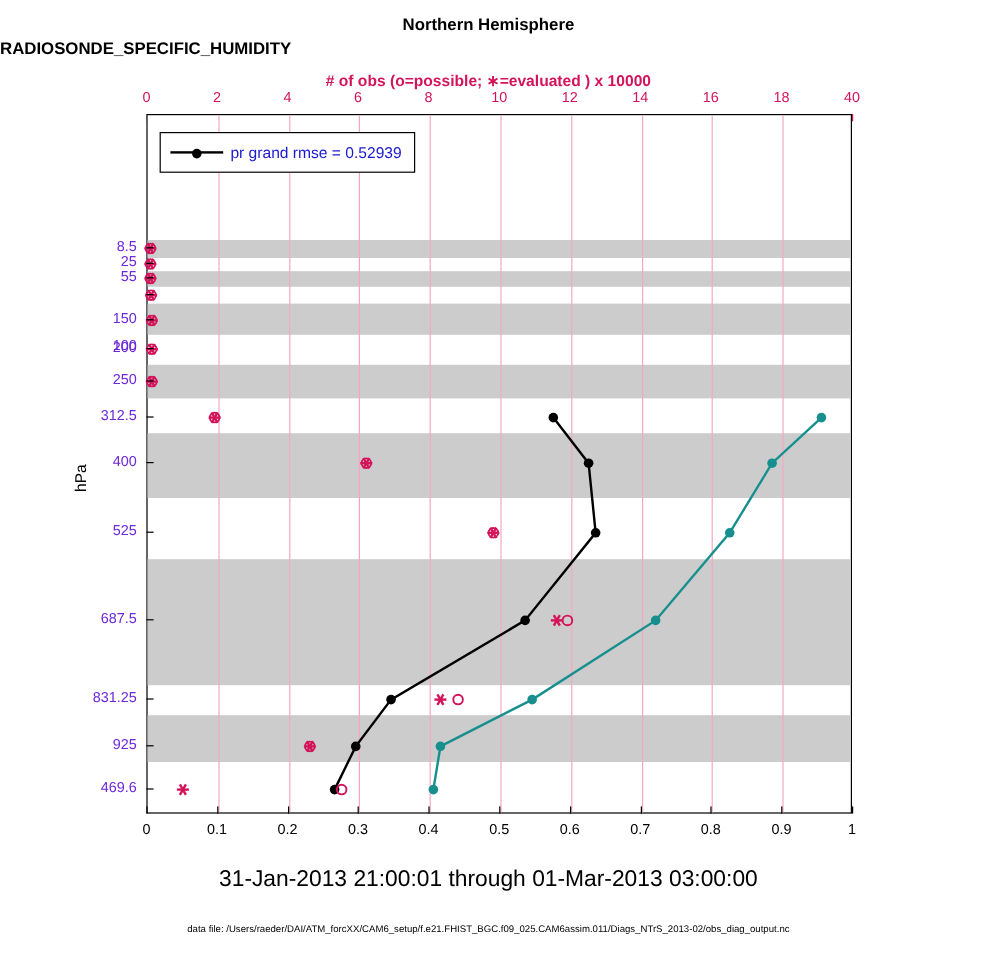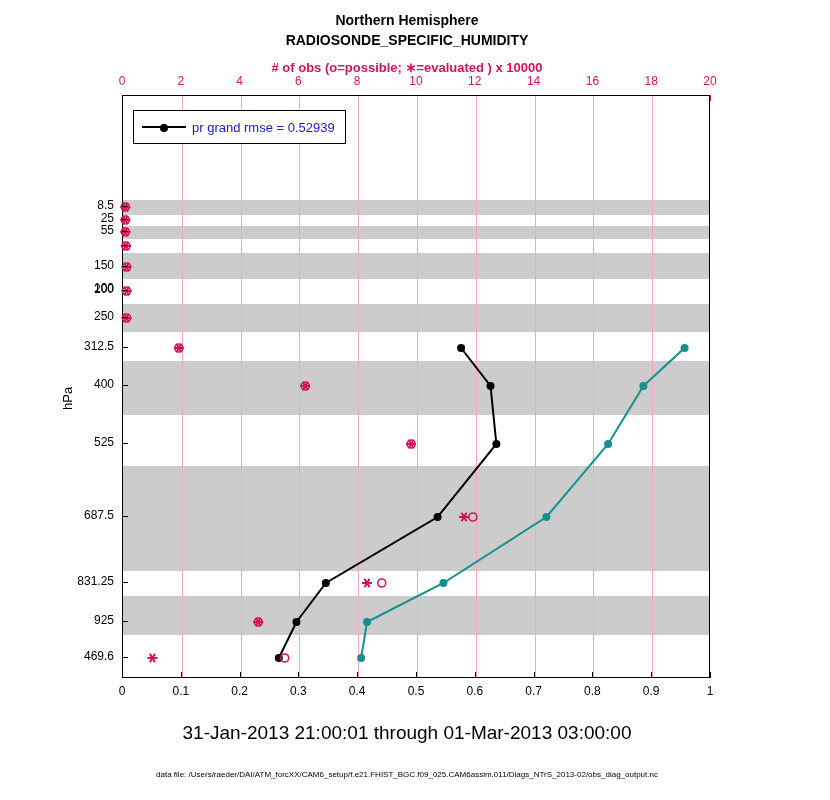--- a/index.html
+++ b/index.html
@@ -1,24 +1,24 @@
 <!DOCTYPE html>
 <html><head>
 <meta charset="utf-8">
 <style>
   html,body{margin:0;padding:0;}
   body{width:830px;height:800px;background:#ffffff;font-family:"Liberation Sans",sans-serif;}
   #root{position:relative;width:814px;height:800px;}
   .ttl{position:absolute;width:100%;text-align:center;font-weight:bold;font-size:14px;color:#000;}
-  .ttl2{position:absolute;width:100%;text-align:center;font-weight:bold;font-size:14px;color:#000;}
+  .ttl2{position:absolute;width:100%;text-align:left;font-weight:bold;font-size:14px;color:#000;}
   .topax{position:absolute;width:100%;text-align:center;font-weight:bold;font-size:13px;color:#d4145a;}
   .plot{position:absolute;left:122px;top:95px;width:588px;height:583px;border:1px solid #000;box-sizing:border-box;background:#fff;}
   .band{position:absolute;left:0;right:0;background:#cccccc;}
   .vgrid{position:absolute;top:0;bottom:0;width:1px;background:#f4a7c3;}
-  .ytick{position:absolute;text-align:right;font-size:12px;color:#000000;width:60px;}
+  .ytick{position:absolute;text-align:right;font-size:12px;color:#6d28d9;width:60px;}
   .ytickmark{position:absolute;left:0;width:6px;height:1px;background:#000;}
   .xtick{position:absolute;text-align:center;font-size:12px;color:#000;width:40px;}
   .xtickT{position:absolute;text-align:center;font-size:12px;color:#d4145a;width:40px;}
   .xtickmark{position:absolute;height:6px;width:1px;background:#000;bottom:0;}
   .xtickmarkT{position:absolute;height:6px;width:1px;background:#d4145a;top:0;}
   .axlabel{position:absolute;text-align:center;font-size:13px;color:#000;}
   .ylabel{position:absolute;font-size:13px;color:#000;transform:rotate(-90deg);transform-origin:left top;}
   .legend{position:absolute;left:10px;top:14px;border:1px solid #000;background:#fff;padding:6px 10px 6px 8px;}
   .legrow{display:flex;align-items:center;height:20px;}
   .legline{width:44px;height:0;border-top:2px solid #000;position:relative;margin-right:6px;}
@@ -53,21 +53,21 @@
       <div class="xtickT" style="left: 396px; top: 74px;">10</div>
       <div class="xtickmarkT" style="left: 416px; top: 95px;"></div>
       <div class="xtickT" style="left: 454.8px; top: 74px;">12</div>
       <div class="xtickmarkT" style="left: 474.8px; top: 95px;"></div>
       <div class="xtickT" style="left: 513.6px; top: 74px;">14</div>
       <div class="xtickmarkT" style="left: 533.6px; top: 95px;"></div>
       <div class="xtickT" style="left: 572.4px; top: 74px;">16</div>
       <div class="xtickmarkT" style="left: 592.4px; top: 95px;"></div>
       <div class="xtickT" style="left: 631.2px; top: 74px;">18</div>
       <div class="xtickmarkT" style="left: 651.2px; top: 95px;"></div>
-      <div class="xtickT" style="left: 690px; top: 74px;">20</div>
+      <div class="xtickT" style="left: 690px; top: 74px;">40</div>
       <div class="xtickmarkT" style="left: 710px; top: 95px;"></div>
     </div>
 
   <div class="plot">
     <div id="bands">
         <div class="band" style="top: 104px; height: 15px;"></div>
         <div class="band" style="top: 130px; height: 13px;"></div>
         <div class="band" style="top: 157px; height: 26px;"></div>
         <div class="band" style="top: 208px; height: 28px;"></div>
         <div class="band" style="top: 265px; height: 54px;"></div>

